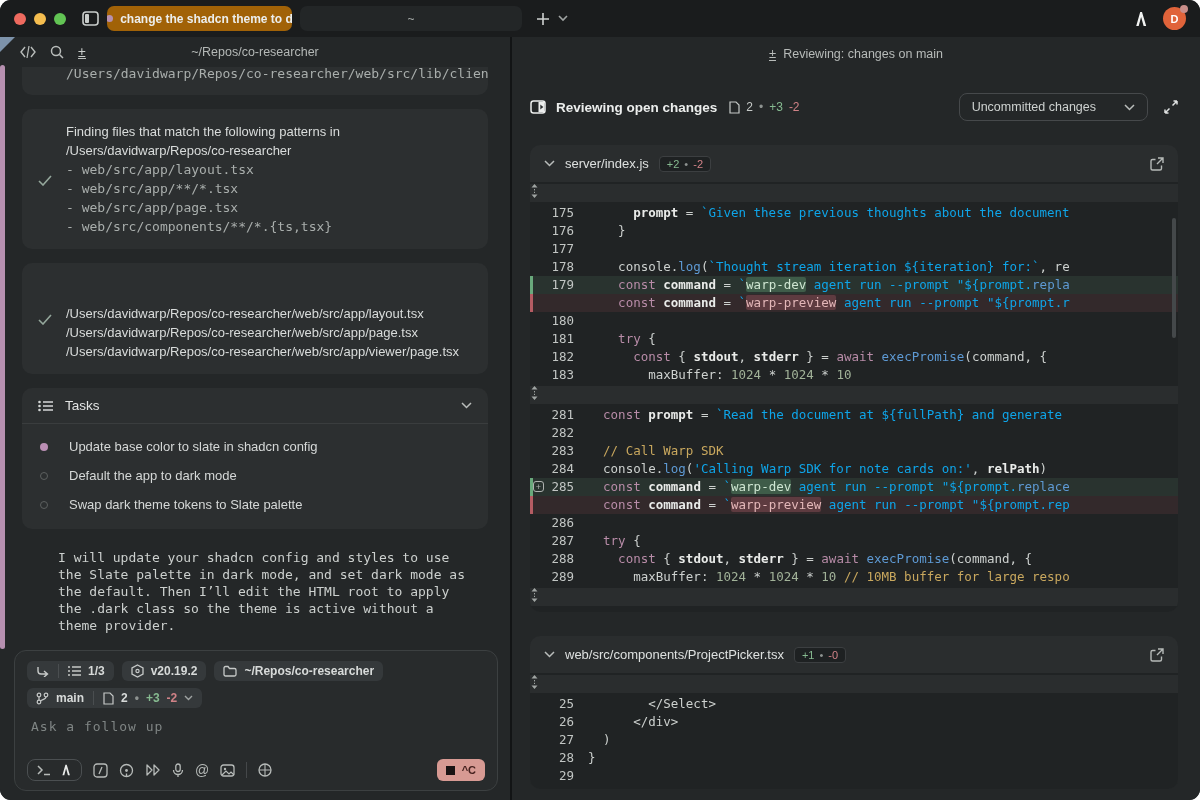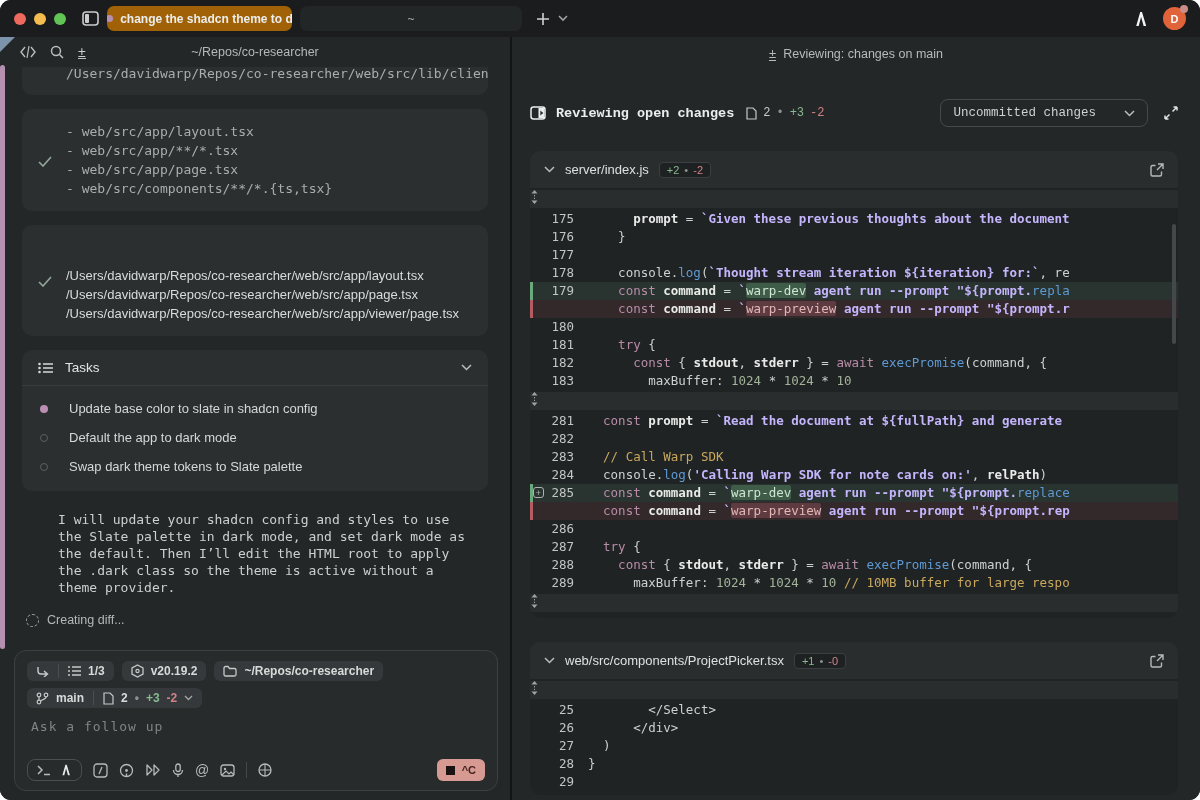--- a/index.html
+++ b/index.html
@@ -71,42 +71,42 @@
   .vsep{width:1px;height:16px;background:#45484a;}
   .stop-btn{margin-left:auto;background:#d79a93;border-radius:6px;padding:5px 9px;display:flex;gap:7px;
     align-items:center;color:#45211e;font-weight:700;font-size:11px;}
   .stop-sq{width:9px;height:9px;background:#191313;}
 
   
   .right-pane{flex:1;background:#242728;border-left:2px solid #121415;position:relative;overflow:hidden;}
   .topstrip{height:34px;display:flex;align-items:center;justify-content:center;gap:7px;color:#b7bbb9;font-size:12.5px;}
   .pm-ic{font-size:13px;color:#b7bbb9;border-bottom:1px solid #b7bbb9;line-height:13px;}
   .right-scroll{padding:10px 22px 0 18px;}
-  .review-header{display:flex;align-items:center;gap:10px;margin:18px 0 24px;font-family:Liberation Mono, monospace;}
+  .review-header{display:flex;align-items:center;gap:10px;margin:12px 0 24px;}
   .rh-title{font-size:13.5px;font-weight:700;color:#eceeed;}
   .rh-counts{display:flex;align-items:center;gap:6px;font-size:12px;color:#c6cac8;margin-left:2px;}
   .rh-right{margin-left:auto;display:flex;align-items:center;gap:16px;}
   .dropdown{border:1px solid #46494b;border-radius:8px;padding:6px 12px;font-size:12.5px;color:#ced2d0;
     display:flex;align-items:center;gap:28px;}
 
   .file-card{background:#2a2d2e;border-radius:10px;margin-bottom:24px;overflow:hidden;}
   .file-head{height:37px;display:flex;align-items:center;gap:10px;padding:0 14px;font-size:13px;color:#dde0df;}
   .badge{background:#1e2122;border:1px solid #3c3f41;border-radius:4px;padding:1px 7px;font-size:11px;
     display:flex;gap:5px;align-items:center;}
   .ext-ic{margin-left:auto;color:#b6bab8;display:flex;}
   .code{background:#202324;font-family:"DejaVu Sans Mono",monospace;font-size:12.5px;position:relative;
     padding:0 0 4px;overflow:hidden;}
   .crow{display:flex;height:18px;line-height:18px;white-space:pre;}
   .crow.add{background:rgba(105,165,120,0.13);box-shadow:inset 3px 0 0 #69a97c;}
   .crow.del{background:rgba(186,93,99,0.12);box-shadow:inset 3px 0 0 #b55c63;}
   .crow.xrow{background:#2a2d2e;margin:2px 0;}
   .gutter{width:58px;flex:none;text-align:right;padding-right:14px;color:#c2c6c4;position:relative;}
   .codeln{flex:1;overflow:hidden;}
   .c-p{color:#cdd1cf;} .c-w{color:#e9ebe9;font-weight:700;} .c-k{color:#b88ca8;} .c-f{color:#5e9ad4;}
-  .c-s{color:#c4b5fd;font-weight:bold;} .c-c{color:#c9a85e;} .c-n{color:#a2b399;}
+  .c-s{color:#0ea5e9;} .c-c{color:#c9a85e;} .c-n{color:#a2b399;}
   .c-ag{background:#3f5c49;color:#cfe6d2;border-radius:2px;}
   .c-dr{background:#5e3b40;color:#e3b7b8;border-radius:2px;}
   .cmt-ic{position:absolute;left:3px;top:3px;width:11px;height:11px;border:1px solid #aeb2b0;border-radius:3px;
     color:#aeb2b0;font-size:9px;line-height:10px;text-align:center;font-family:"Liberation Sans",sans-serif;}
   .x-ic{color:#9fa4a2;}
   .scroll-thumb{position:absolute;right:2px;top:36px;width:4px;height:120px;background:#44484a;border-radius:2px;}
   svg{display:block;}
 </style>
 </head>
 <body>
@@ -192,20 +192,21 @@
         </div>
 
         <div class="card">
           <div class="check-row">
             <div class="check-col" style="display:flex;align-items:center;">
               <svg width="14" height="11" viewBox="0 0 14 11">
                   <path d="M1 6l4 4 8-9" fill="none" stroke="#94a79b" stroke-width="1.6"></path>
                 </svg>
             </div>
             <div style="flex:1;">
+              <div class="card-text">Finding files that match the following patterns in /Users/davidwarp/Repos/co-researcher</div>
               <div id="patterns-list">
                   <div class="pattern-line mono">- web/src/app/layout.tsx</div>
                   <div class="pattern-line mono">- web/src/app/**/*.tsx</div>
                   <div class="pattern-line mono">- web/src/app/page.tsx</div>
                   <div class="pattern-line mono">- web/src/components/**/*.{ts,tsx}</div>
                 </div>
             </div>
           </div>
         </div>
 

